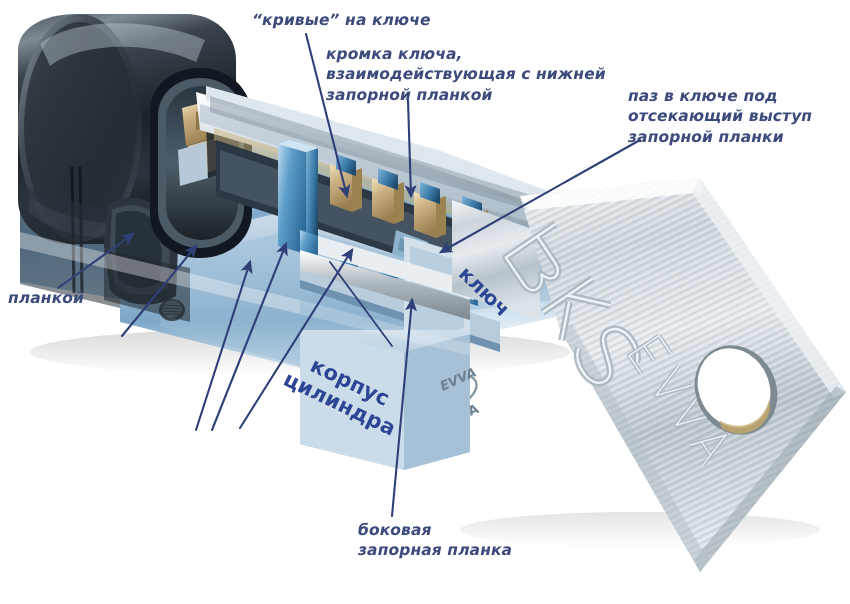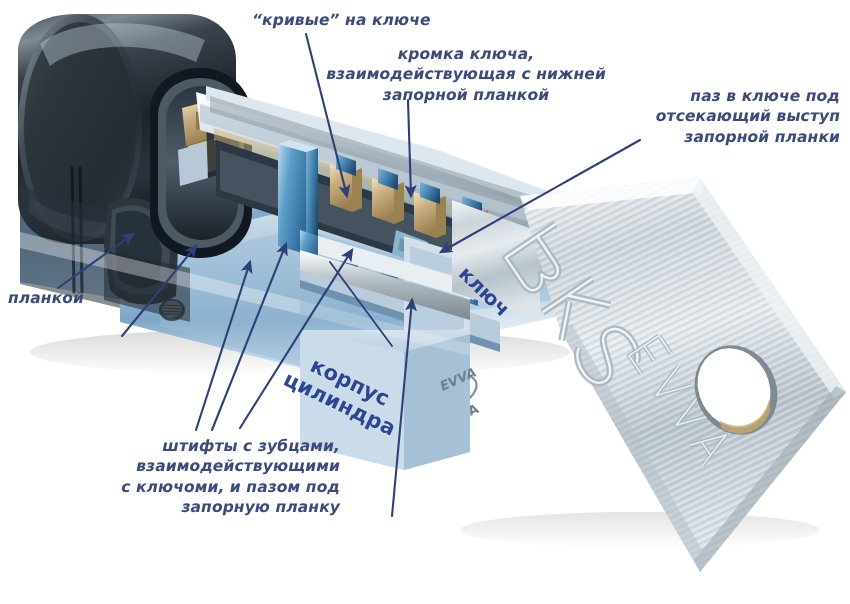--- a/index.html
+++ b/index.html
@@ -27,22 +27,22 @@
     color: #3c4a7c;
     font-family: "DejaVu Sans", "Liberation Sans", sans-serif;
     font-style: italic;
     font-weight: 600;
     font-size: 15.5px;
     line-height: 1.32;
     white-space: pre;
     letter-spacing: 0.1px;
     text-rendering: geometricPrecision;
   }
-  .label.right { text-align: center; font-style: italic; }
-  .label.center { text-align: right; }
+  .label.right { text-align: left; font-style: italic; }
+  .label.center { text-align: left; }
   .label.left { text-align: left; }
 
   .onpart {
     position: absolute;
     color: #2c4594;
     font-family: "DejaVu Sans", "Liberation Sans", sans-serif;
     font-weight: 700;
     font-style: normal;
     white-space: pre;
     line-height: 1.12;
@@ -407,25 +407,23 @@
 взаимодействующая с нижней
 запорной планкой</div>
 
   <div class="label center" id="lbl-paz" style="left:628px; top:86px; width:212px;">паз в ключе под
 отсекающий выступ
 запорной планки</div>
 
   <div class="label left" id="lbl-kulachok" style="left:8px; top:288px;">планкой</div>
 
 
-  <div class="label center" id="lbl-shtifty" style="left:118px; top:436px; width:222px;">штифты с зубцами,
-взаимодействующими
-с ключоми, и пазом под
-запорную планку</div>
-
+
+  <div class="label center" id="lbl-bokovaya" style="left:358px; top:520px; width:180px;">боковая
+запорная планка</div>
 
   <div class="onpart" id="lbl-korpus" style="left:300px; top:346px;">корпус
 цилиндра</div>
 
   <div class="onpart" id="lbl-klyuch" style="left:470px; top:262px;">ключ</div>
 
   <div class="onpart" id="lbl-evva-body" style="left:438px; top:381px; font-size:13px; color:#6d808d; font-weight:700; font-style:italic; transform:rotate(-24deg); transform-origin:left top; text-shadow:none;">EVVA</div>
 
   <div class="onpart" id="lbl-grade-body" style="left:466px; top:406px; font-size:13px; color:#6d808d; font-weight:700; transform:rotate(-24deg); transform-origin:left top; text-shadow:none;">A</div>
 

